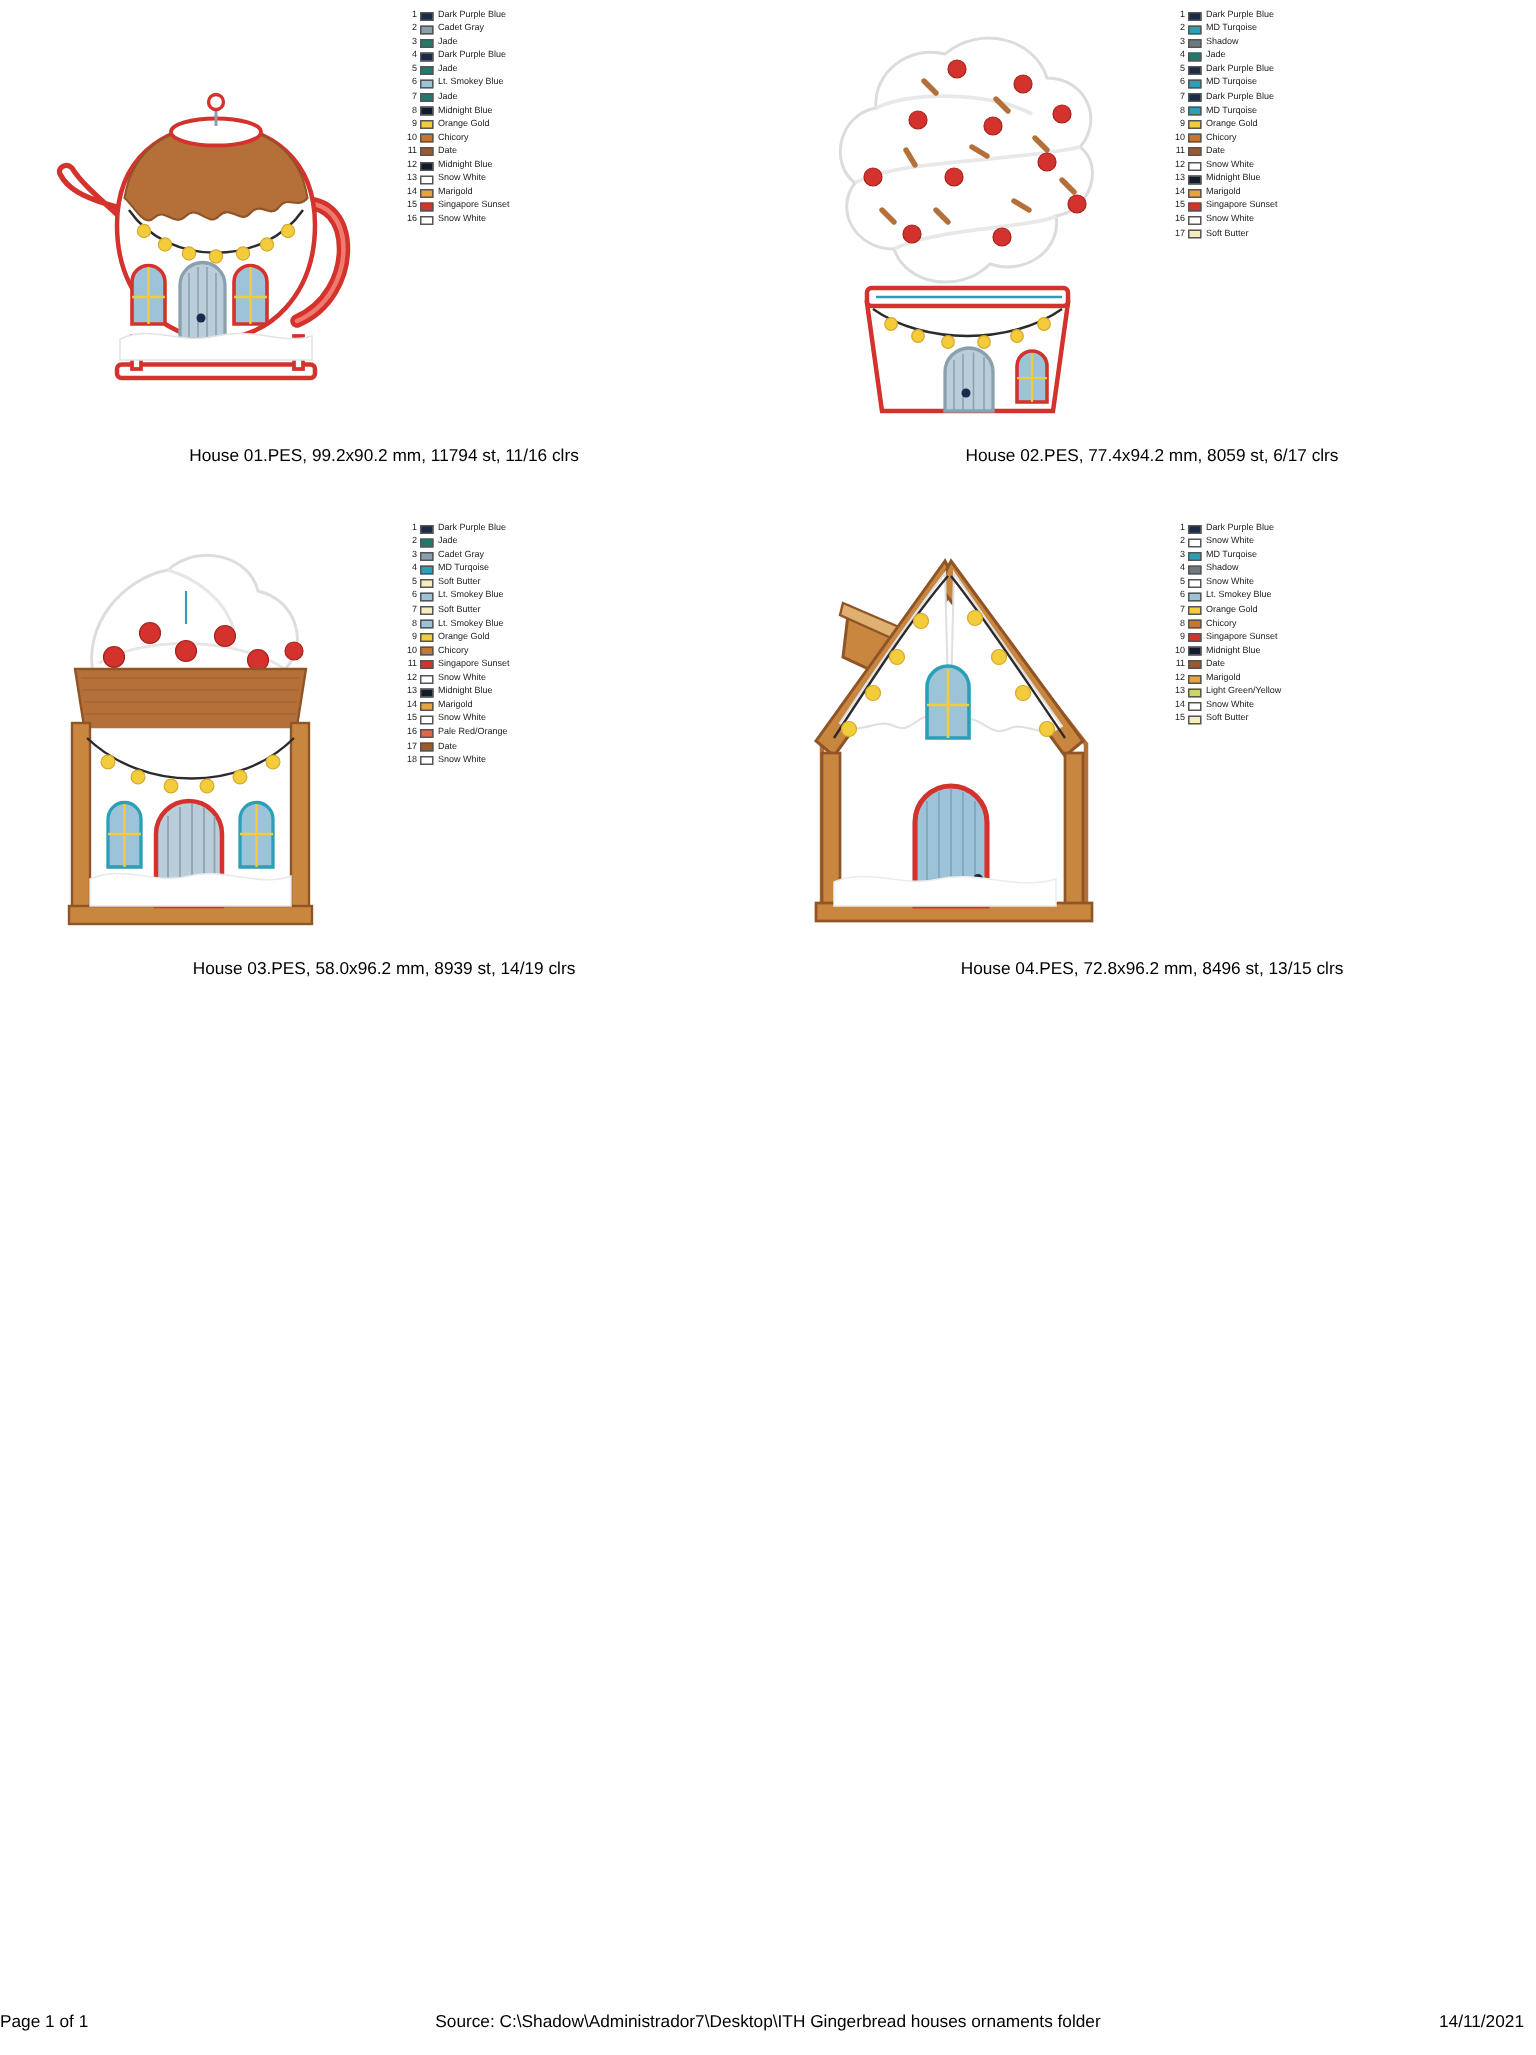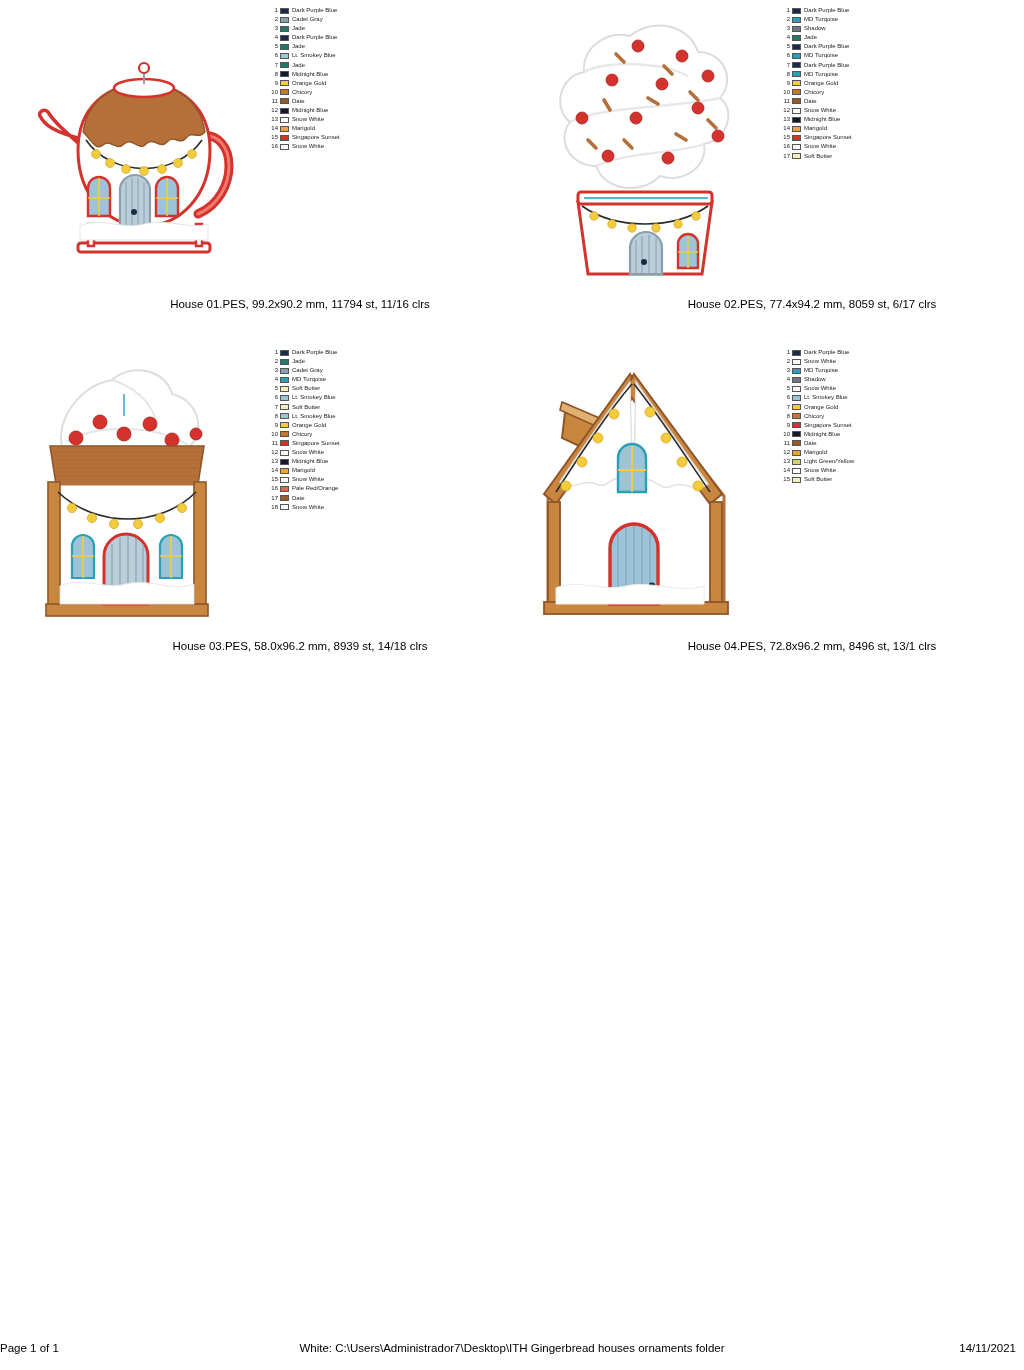--- a/index.html
+++ b/index.html
@@ -46,21 +46,20 @@
     width: 150px;
   }
   .caption {
     position: absolute;
     top: 298px;
     left: 0;
     width: 512px;
     text-align: center;
     font-size: 11.5px;
     color: #000;
-    padding-left: 44px;
   }
   .legend-row {
     display: flex;
     align-items: center;
     height: 9.1px;
     line-height: 9.1px;
   }
   .legend-num {
     width: 14px;
     text-align: right;
@@ -550,21 +549,21 @@
             <span class="legend-num">17</span>
             <span class="legend-swatch" style="background: rgb(154, 90, 43);"></span>
             <span class="legend-name">Date</span>
           </div>
           <div class="legend-row">
             <span class="legend-num">18</span>
             <span class="legend-swatch" style="background: rgb(255, 255, 255);"></span>
             <span class="legend-name">Snow White</span>
           </div>
         </div>
-      <div class="caption">House 03.PES, 58.0x96.2 mm, 8939 st, 14/18 clrs</div>
+      <div class="caption">House 03.PES, 58.0x96.2 mm, 8939 st, 14/19 clrs</div>
     </div>
 
     <div class="cell" style="left:512px; top:342px;">
       <div class="cell-art">
         <svg class="art-svg" width="258" height="295" viewBox="0 0 258 295">
 
           <path d="M54 62 L86 78 L80 110 L50 96 Z" fill="#c9863f" stroke="#8f5527" stroke-width="2"></path>
           <path d="M50 60 L92 78 L88 86 L48 68 Z" fill="#e0b070" stroke="#8f5527" stroke-width="1.6"></path>
 
           <path d="M120 36 L212 154 L212 264 L36 264 L36 156 Z" fill="#ffffff" stroke="#b5703a" stroke-width="3"></path>
@@ -679,24 +678,24 @@
             <span class="legend-num">14</span>
             <span class="legend-swatch" style="background: rgb(255, 255, 255);"></span>
             <span class="legend-name">Snow White</span>
           </div>
           <div class="legend-row">
             <span class="legend-num">15</span>
             <span class="legend-swatch" style="background: rgb(246, 237, 190);"></span>
             <span class="legend-name">Soft Butter</span>
           </div>
         </div>
-      <div class="caption">House 04.PES, 72.8x96.2 mm, 8496 st, 13/1 clrs</div>
+      <div class="caption">House 04.PES, 72.8x96.2 mm, 8496 st, 13/15 clrs</div>
     </div>
 
   </div>
 
   <div class="footer">
     <div class="footer-left">Page 1 of 1</div>
-    <div class="footer-center">White: C:\Users\Administrador7\Desktop\ITH Gingerbread houses ornaments folder</div>
+    <div class="footer-center">Source: C:\Shadow\Administrador7\Desktop\ITH Gingerbread houses ornaments folder</div>
     <div class="footer-right">14/11/2021</div>
   </div>
 
 </div>
 
 </body></html>

